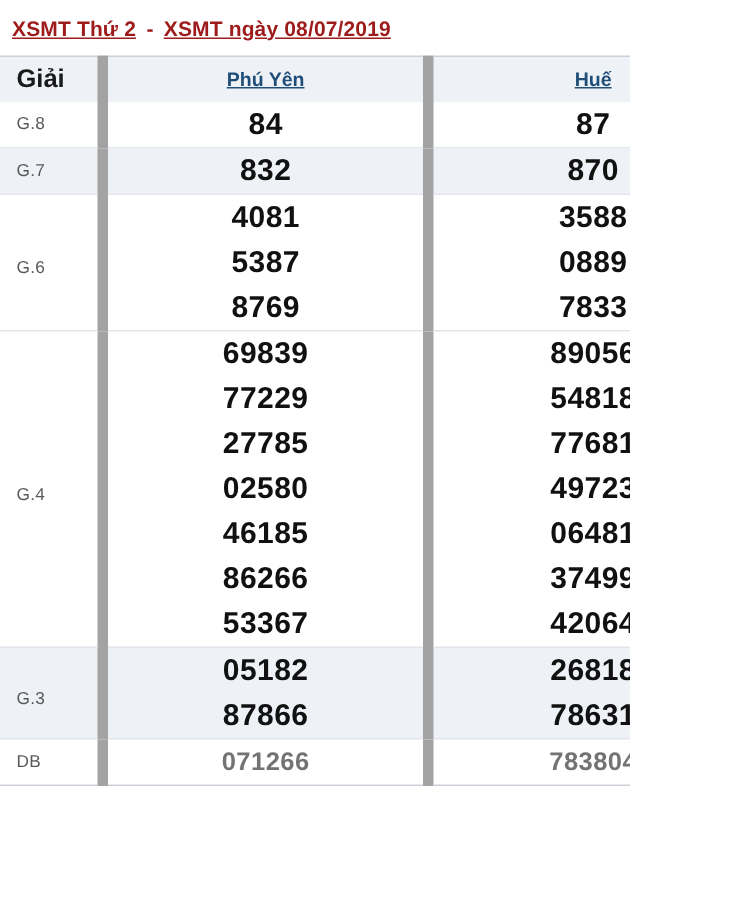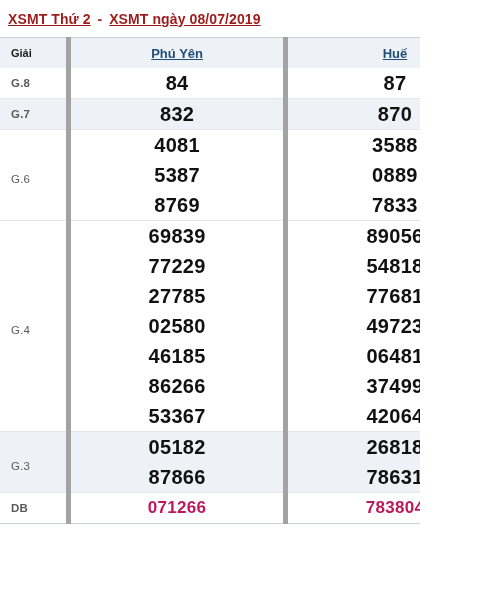--- a/index.html
+++ b/index.html
@@ -63,28 +63,28 @@
     margin: 0;
     vertical-align: middle;
     border-bottom: 1px solid #e3e6ec;
   }
   .result-table tr:last-child th,
   .result-table tr:last-child td {
     border-bottom: none;
   }
 
   .col-div {
-    border-left: 5px solid #a3a3a3;
+    border-left: 7px solid #a3a3a3;
   }
 
   
   .head-row { background: #eef1f6; height: 30px; }
   .head-row th { height: 30px; }
   .head-prize {
-    font-size: 11px;
+    font-size: 17px;
     font-weight: bold;
     color: #1a1a1a;
     text-align: left;
     padding-left: 11px !important;
   }
   .head-prov {
     text-align: center;
   }
   .prov-link {
     font-size: 13px;
@@ -104,35 +104,34 @@
     text-align: left;
     padding-left: 11px !important;
     vertical-align: top;
     padding-top: 8px !important;
     font-weight: normal;
     letter-spacing: 0.2px;
   }
   .prize-cell.single {
     vertical-align: middle;
     padding-top: 0 !important;
-    font-weight: bold;
   }
 
   .nums-cell {
     text-align: center;
   }
   .num {
     font-size: 20px;
     font-weight: bold;
     color: #111111;
     line-height: 30px;
     letter-spacing: 0.3px;
   }
   .num.db {
-    color: #be185d;
+    color: #737373;
     font-size: 17px;
   }
 </style>
 </head>
 <body>
 
 <div class="page">
 
   <div class="title-bar">
     <span class="title-link">XSMT Thứ 2</span>

